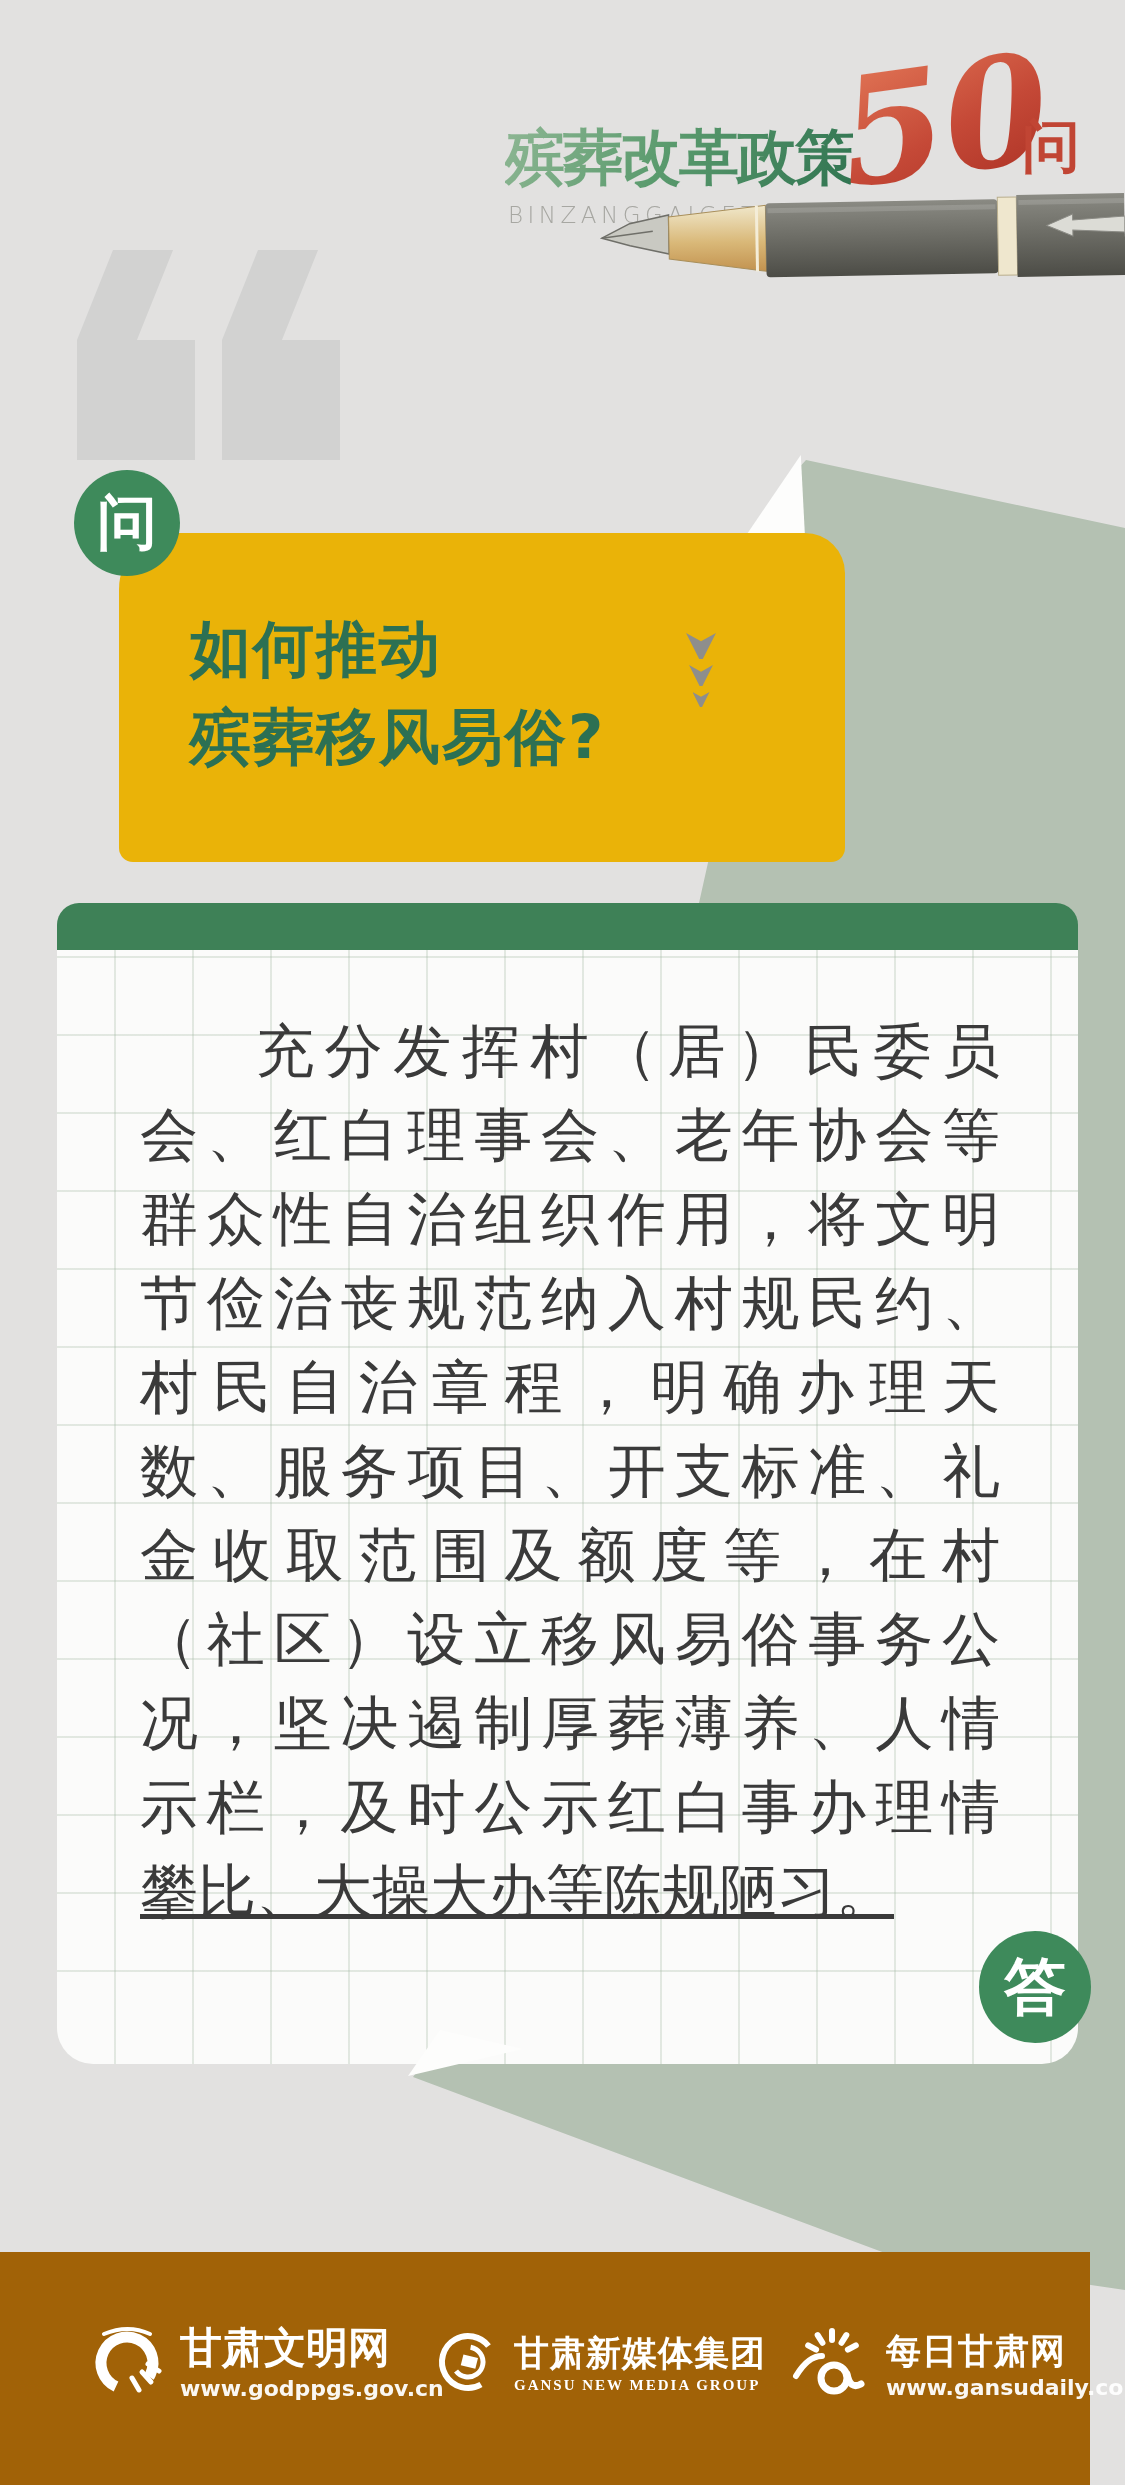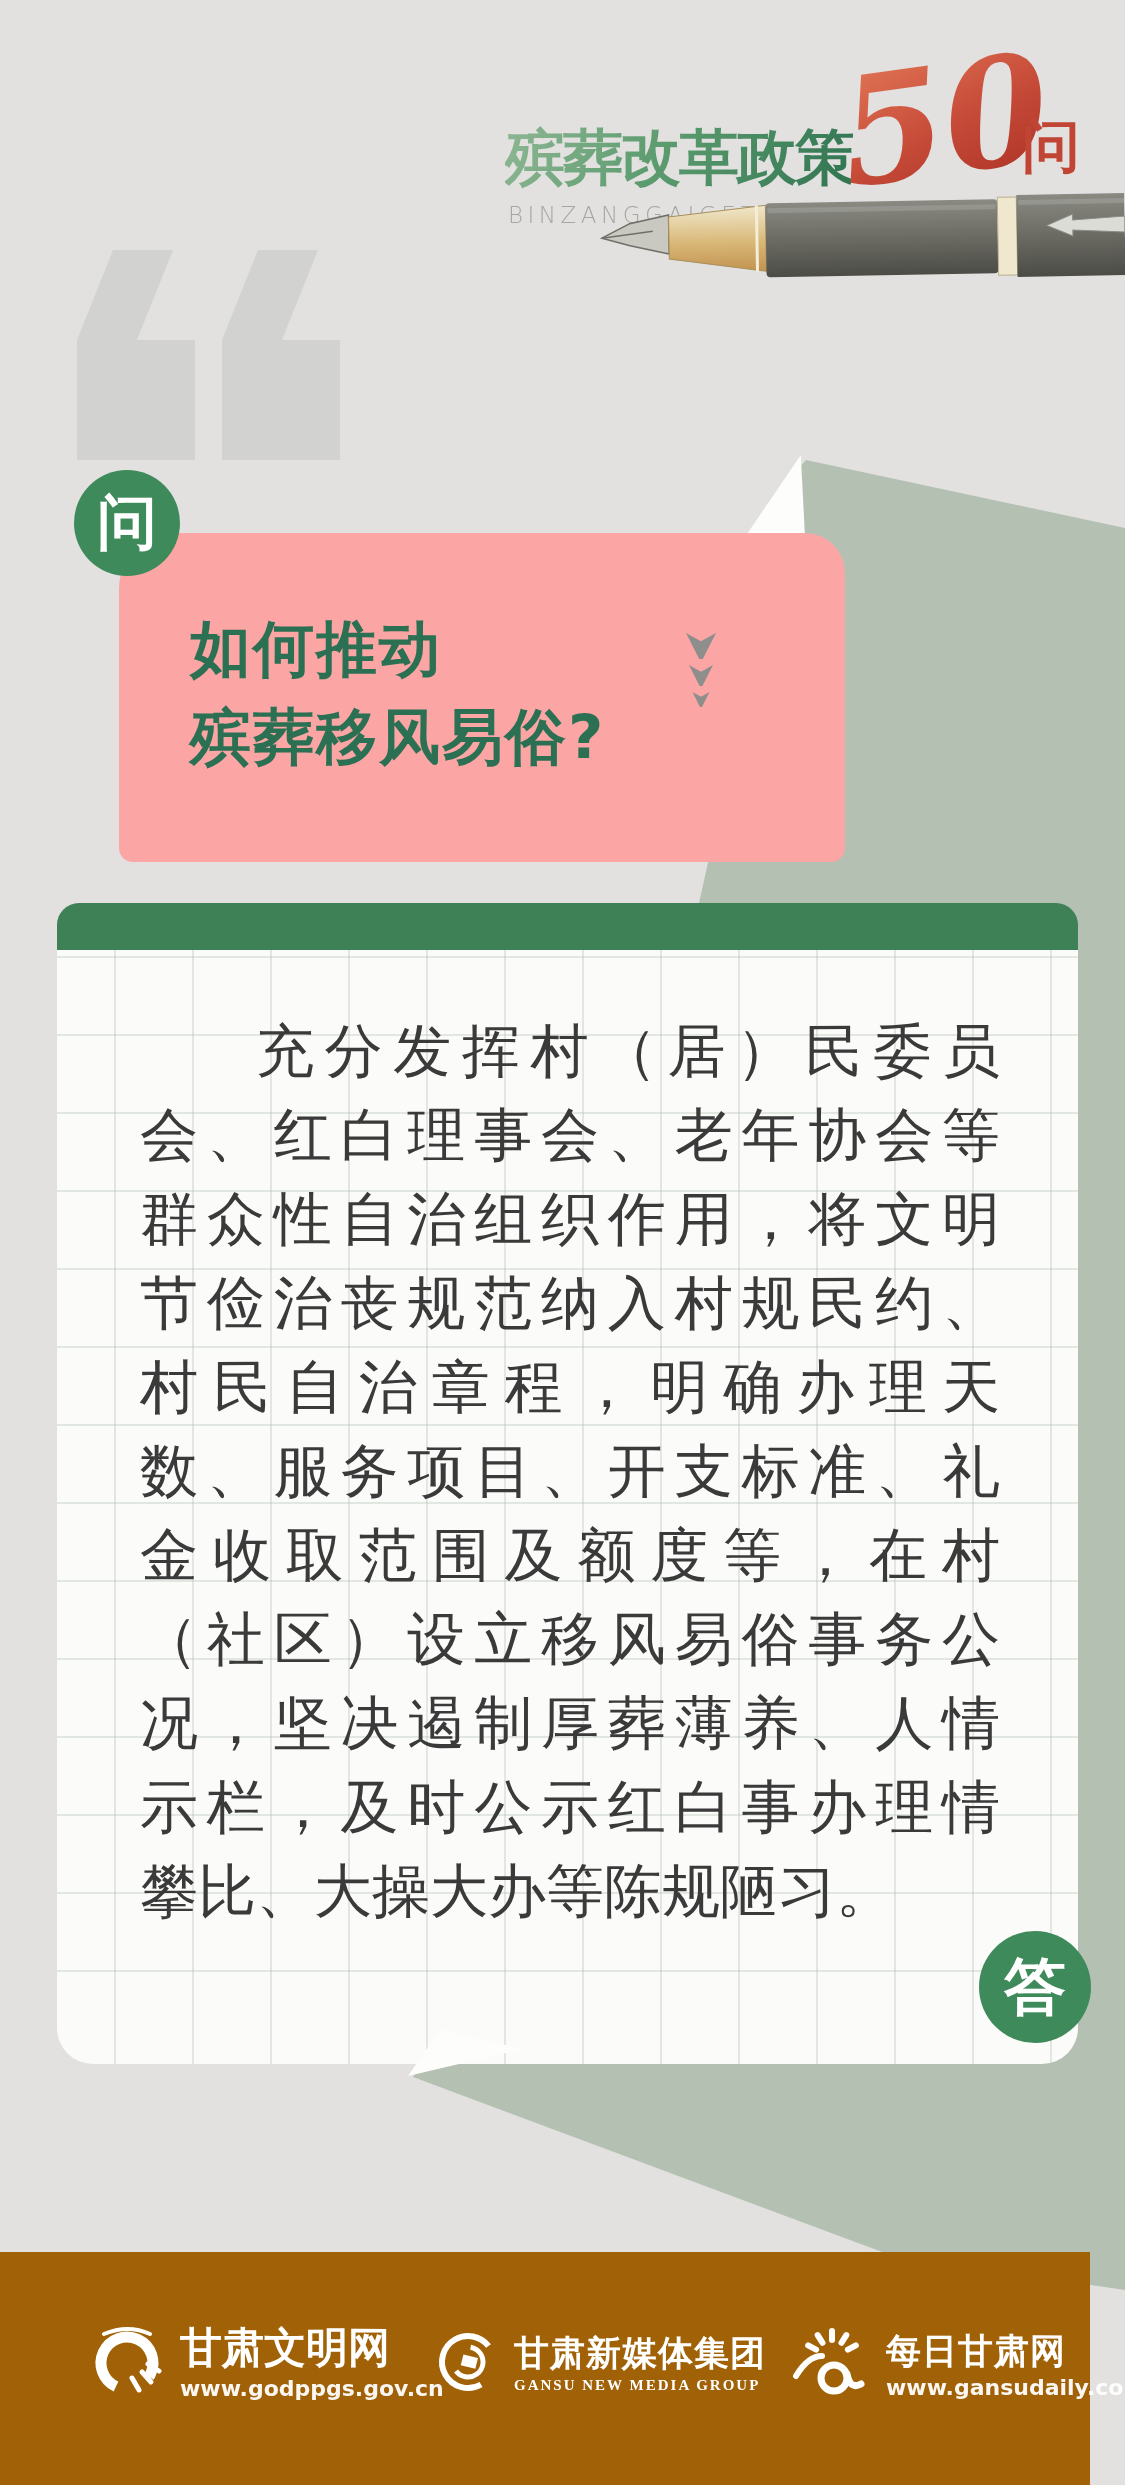--- a/index.html
+++ b/index.html
@@ -55,21 +55,21 @@
   }
   
   #pen{position:absolute;left:555px;top:196px;z-index:2;transform:rotate(-1deg);}
   
   #question-badge{
     position:absolute;left:74px;top:470px;width:106px;height:106px;border-radius:50%;
     background:#3E8A5B;z-index:4;display:flex;align-items:center;justify-content:center;
     color:#fff;font-size:60px;font-weight:800;
   }
   #bubble{
-    position:absolute;left:119px;top:533px;width:726px;height:329px;background:#fca5a5;
+    position:absolute;left:119px;top:533px;width:726px;height:329px;background:#eab308;
     border-radius:56px 40px 14px 14px;z-index:3;
   }
   #bubble-tail{
     position:absolute;left:745px;top:455px;width:60px;height:82px;background:#FDFDFC;z-index:3;
     clip-path:polygon(0 100%,93% 0,100% 100%);
   }
   #question-title{
     position:absolute;left:71px;top:72px;
     font-size:61px;font-weight:800;letter-spacing:2px;line-height:88px;color:#2C7053;white-space:nowrap;
   }
@@ -85,21 +85,21 @@
       repeating-linear-gradient(90deg,transparent 0,transparent 76px,rgba(160,182,160,.28) 76px,rgba(160,182,160,.28) 78px),
       repeating-linear-gradient(0deg,transparent 0,transparent 76px,rgba(160,182,160,.28) 76px,rgba(160,182,160,.28) 78px);
     background-position:-19px -16px;
   }
   #answer-text{padding:59px 78px 0 83px;}
   .ans-line{
     height:84px;line-height:84px;font-size:58px;color:#3A3A3A;
     text-align:justify;text-align-last:justify;white-space:nowrap;
   }
   .ans-line.first{text-indent:116px;}
-  .ans-line.last{text-align-last:left;}
+  .ans-line.last{text-align-last:left;text-decoration:underline;}
   #answer-badge{
     position:absolute;left:979px;top:1931px;width:112px;height:112px;border-radius:50%;
     background:#3E8A5B;z-index:4;display:flex;align-items:center;justify-content:center;
     color:#fff;font-size:62px;font-weight:800;
   }
   
   #footer{position:absolute;left:0;top:2252px;width:1090px;height:233px;background:#a16207;z-index:5;}
   .footer-logo{position:absolute;display:flex;align-items:center;gap:14px;color:#fff;}
   #footer-logo-1{left:88px;top:68px;}
   #footer-logo-2{left:436px;top:78px;}

